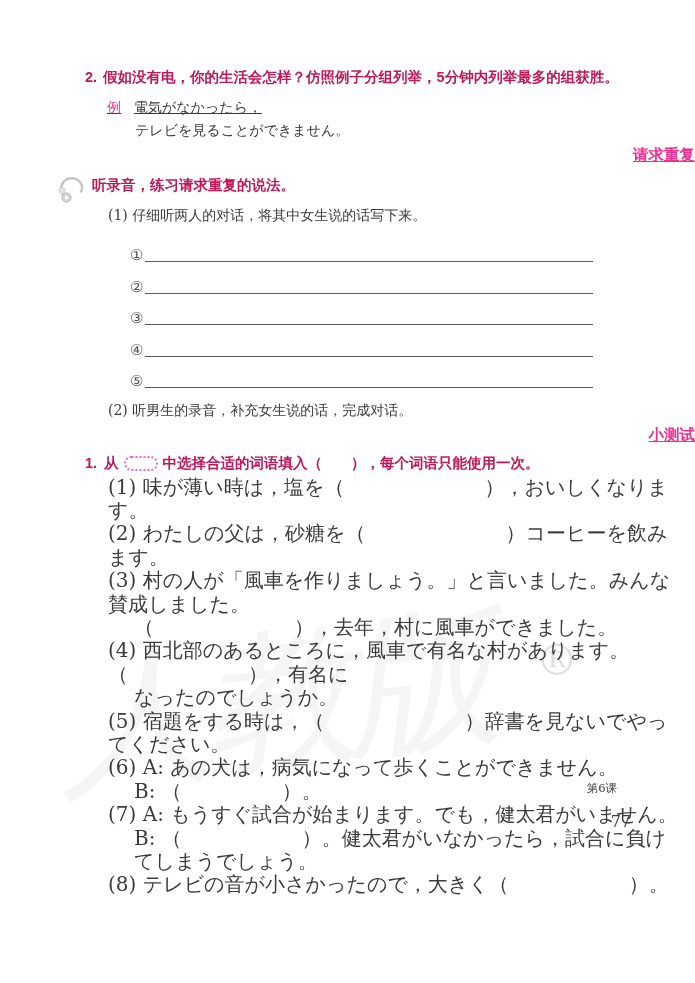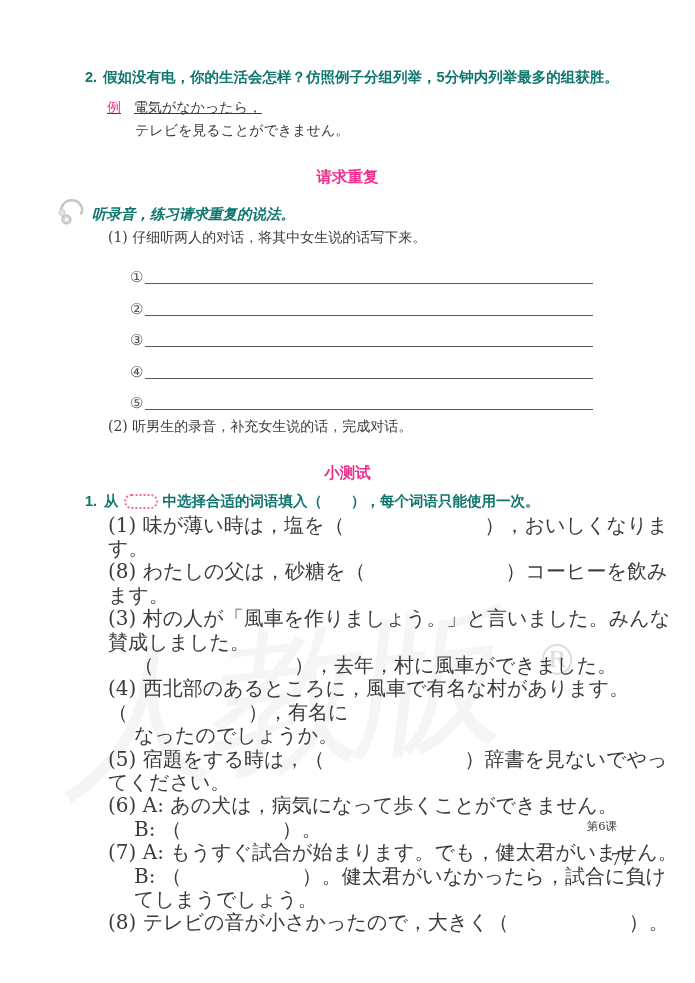--- a/index.html
+++ b/index.html
@@ -6,45 +6,45 @@
   html, body { background: #ffffff; }
   body {
     width: 695px; height: 983px;
     font-family: "Liberation Sans", "DejaVu Sans", sans-serif;
     color: #333;
     position: relative;
     overflow: hidden;
   }
   .page { position: relative; width: 695px; height: 983px; padding-top: 66px; }
 
-  .hei  { font-family: "Liberation Sans", "DejaVu Sans", sans-serif; font-weight: bold; color: #0f766e; }
+  .hei  { font-family: "Liberation Sans", "DejaVu Sans", sans-serif; font-weight: bold; color: #be185d; }
   .song { font-family: "DejaVu Serif", "Liberation Serif", serif; font-weight: normal; color: #3b3b3b; }
   .pink { color: #ee2f8d; }
 
   
   .prompt { margin-left: 85px; margin-right: 40px; line-height: 23.5px; font-size: 14.5px; }
   .prompt .num { margin-right: 6px; }
   .example { margin-top: 6px; font-size: 14px; }
   .example-first { margin-left: 107px; line-height: 23.5px; text-decoration: underline; }
   .example-first .ex-label { margin-right: 13px; font-size: 14px; }
   .ex-line { margin-left: 135px; line-height: 23.5px; }
 
   
   .section-heading {
-    margin-top: 22px; line-height: 23.5px;
-    text-align: center; font-size: 15.5px;
+    line-height: 23.5px;
+    text-align: right; font-size: 15.5px; text-decoration: underline;
   }
 
   
-  .listen-row { margin-top: 8px; margin-left: 57px; display: flex; align-items: flex-end; line-height: 23.5px; font-style: italic; }
+  .listen-row { margin-top: 8px; margin-left: 57px; display: flex; align-items: flex-start; line-height: 23.5px; }
   .listen-row .icon { width: 28px; height: 30px; margin-right: 7px; flex: 0 0 auto; }
   .listen-row .listen-text { font-size: 14.5px; }
 
   .sub-item { margin-left: 108px; line-height: 23.5px; font-size: 14px; }
-  .sub-item-2 { }
+  .sub-item-2 { margin-top: 6px; }
 
   
   .blanks { margin-top: 8px; margin-left: 130px; margin-right: 102px; }
   .blank-row { height: 31.5px; display: flex; align-items: flex-end; padding-bottom: 5px; }
   .blank-num { font-family: "DejaVu Serif", "Liberation Serif", serif; font-size: 15px; color: #555; line-height: 14px; }
   .blank-line { flex: 1 1 auto; border-bottom: 1.2px solid #5a5a5a; height: 14px; margin-left: 2px; }
 
   
   .q1 { margin-top: 6px; margin-left: 85px; line-height: 23.5px; font-size: 14.5px; }
   .q1 .num { margin-right: 7px; }
@@ -145,21 +145,21 @@
     <div class="sub-item sub-item-2 song">(2) 听男生的录音，补充女生说的话，完成对话。</div>
 
     <div class="section-heading hei pink">小测试</div>
 
     <div class="q1 hei">
       <span class="num">1.</span><span>从</span><span class="dotted-box"></span><span>中选择合适的词语填入（　　），每个词语只能使用一次。</span>
     </div>
 
     <div class="quiz-items song">
       <div class="quiz-line">(1) 味が薄い時は，塩を（　　　　　　　），おいしくなります。</div>
-      <div class="quiz-line">(8) わたしの父は，砂糖を（　　　　　　　）コーヒーを飲みます。</div>
+      <div class="quiz-line">(2) わたしの父は，砂糖を（　　　　　　　）コーヒーを飲みます。</div>
       <div class="quiz-line">(3) 村の人が「風車を作りましょう。」と言いました。みんな賛成しました。</div>
       <div class="quiz-cont">（　　　　　　　），去年，村に風車ができました。</div>
       <div class="quiz-line">(4) 西北部のあるところに，風車で有名な村があります。（　　　　　　），有名に</div>
       <div class="quiz-cont">なったのでしょうか。</div>
       <div class="quiz-line">(5) 宿題をする時は，（　　　　　　　）辞書を見ないでやってください。</div>
       <div class="quiz-line">(6) A: あの犬は，病気になって歩くことができません。</div>
       <div class="quiz-cont">B: （　　　　　）。</div>
       <div class="quiz-line">(7) A: もうすぐ試合が始まります。でも，健太君がいません。</div>
       <div class="quiz-cont">B: （　　　　　　）。健太君がいなかったら，試合に負けてしまうでしょう。</div>
       <div class="quiz-line">(8) テレビの音が小さかったので，大きく（　　　　　　）。</div>

